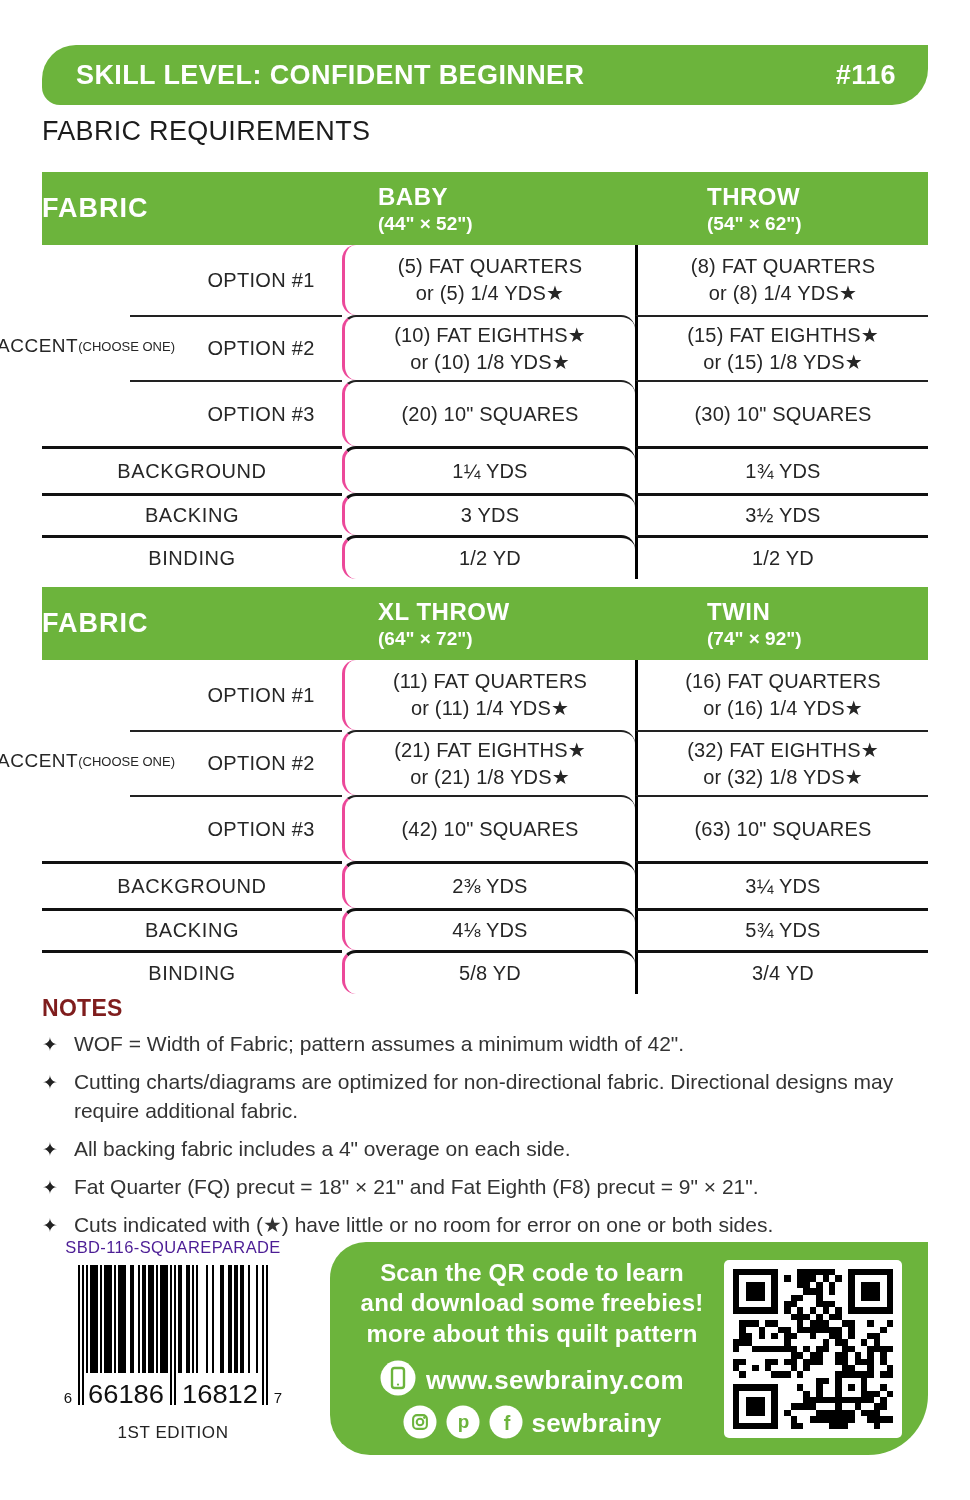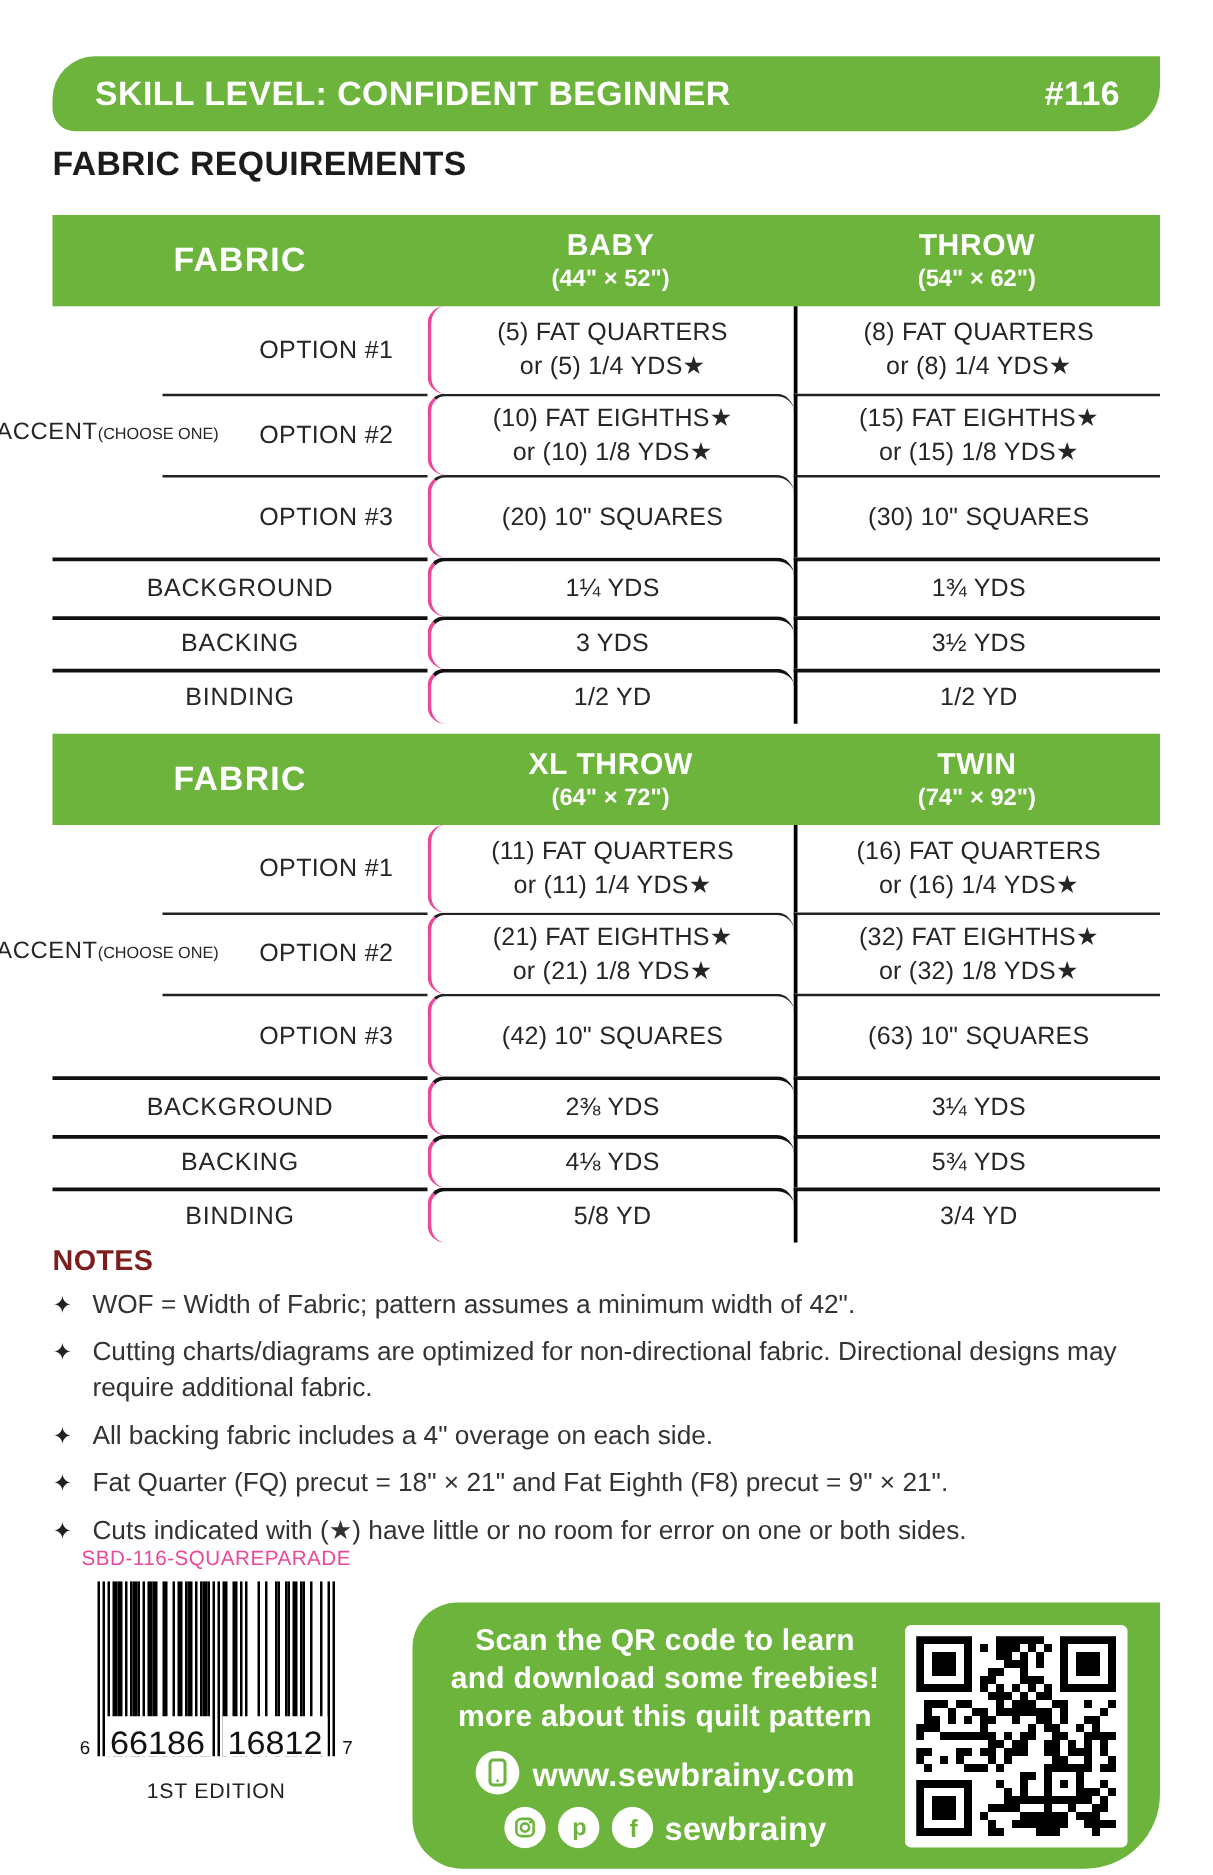--- a/index.html
+++ b/index.html
@@ -4,27 +4,27 @@
 <style>
   html,body{margin:0;padding:0;background:#fff;}
   .page{position:relative;width:970px;height:1500px;margin:0 auto;background:#fff;overflow:hidden;
         font-family:"Liberation Sans","DejaVu Sans",sans-serif;color:#262626;}
 
   
   .skill-bar{position:absolute;top:45px;left:42px;width:886px;height:60px;background:var(--green);
     border-radius:34px 0 36px 18px;display:flex;align-items:center;justify-content:space-between;
     padding:0 32px 0 34px;box-sizing:border-box;color:#fff;font-weight:bold;font-size:27px;letter-spacing:.4px;}
 
-  .section-title{position:absolute;top:116px;left:42px;font-size:27px;font-weight:bold;color:#1c1c1c;letter-spacing:.3px;}
+  .section-title{position:absolute;top:116px;left:42px;font-size:27px;font-weight:normal;color:#1c1c1c;letter-spacing:.3px;}
 
   
   .ftable{position:absolute;left:42px;width:886px;}
   .t1{top:172px;} .t2{top:587px;}
   .thead{display:grid;grid-template-columns:300px 293px 293px;height:73px;background:var(--green);
-         color:#fff;align-items:center;text-align:center;}
+         color:#fff;align-items:center;text-align:left;gap:36px;}
   .th-fabric{font-size:27px;font-weight:bold;letter-spacing:1px;}
   .th-name{font-size:24px;font-weight:bold;letter-spacing:.5px;}
   .th-size{font-size:19px;font-weight:bold;margin-top:2px;}
   .tbody{display:grid;grid-template-columns:88px 212px 293px 293px;grid-template-rows:70px 65px 66px 47px 42px 44px;}
   .tbody>div{display:flex;align-items:center;justify-content:center;text-align:center;}
   .accent-cell{grid-column:1;grid-row:1/4;}
   .accent-main{font-size:19px;letter-spacing:.5px;}
   .accent-sub{font-size:13px;margin-top:2px;white-space:nowrap;}
   .opt-label{grid-column:2;font-size:20px;letter-spacing:.3px;padding-left:50px;box-sizing:border-box;}
   .gc3{grid-column:3;border-left:3px solid #ec4899;border-radius:14px;}
@@ -36,27 +36,27 @@
   .hr{border-top:3px solid #111;}
 
   
   .notes{position:absolute;top:995px;left:42px;width:888px;}
   .notes-title{font-size:23px;font-weight:bold;color:#7f1d1d;margin-bottom:8px;letter-spacing:.3px;}
   .note{display:flex;gap:16px;margin-bottom:9px;font-size:21px;line-height:1.38;color:#333;}
   .note .bullet{font-size:19px;flex:0 0 auto;margin-top:2px;color:#222;}
 
   
   .left-footer{position:absolute;top:1238px;left:52px;width:242px;text-align:center;}
-  .sku{font-size:16.5px;letter-spacing:.4px;color:#ec4899;}
+  .sku{font-size:16.5px;letter-spacing:.4px;color:#4c1d95;}
   .barcode{margin:8px auto 0;width:222px;height:152px;}
   .edition{font-size:17px;letter-spacing:.6px;color:#222;margin-top:6px;}
 
   
   .promo{position:absolute;top:1242px;left:330px;width:598px;height:213px;background:var(--green);
-         border-radius:36px 0 60px 40px;display:flex;align-items:center;box-sizing:border-box;margin-top:40px;}
+         border-radius:36px 0 60px 40px;display:flex;align-items:center;box-sizing:border-box;}
   .promo-text{width:364px;margin-left:20px;text-align:center;color:#fff;}
   .promo-lines{font-size:24px;font-weight:bold;line-height:1.26;letter-spacing:.2px;}
   .web-row,.social-row{display:flex;align-items:flex-end;justify-content:center;gap:10px;margin-top:11px;}
   .social-row{margin-top:9px;gap:9px;}
   .web-label,.handle-label{font-size:26px;font-weight:bold;color:#fff;letter-spacing:.3px;}
   .qr-box{width:178px;height:178px;background:#fff;border-radius:5px;margin-left:auto;margin-right:26px;
           display:flex;align-items:center;justify-content:center;}
 </style>
 </head>
 <body>

